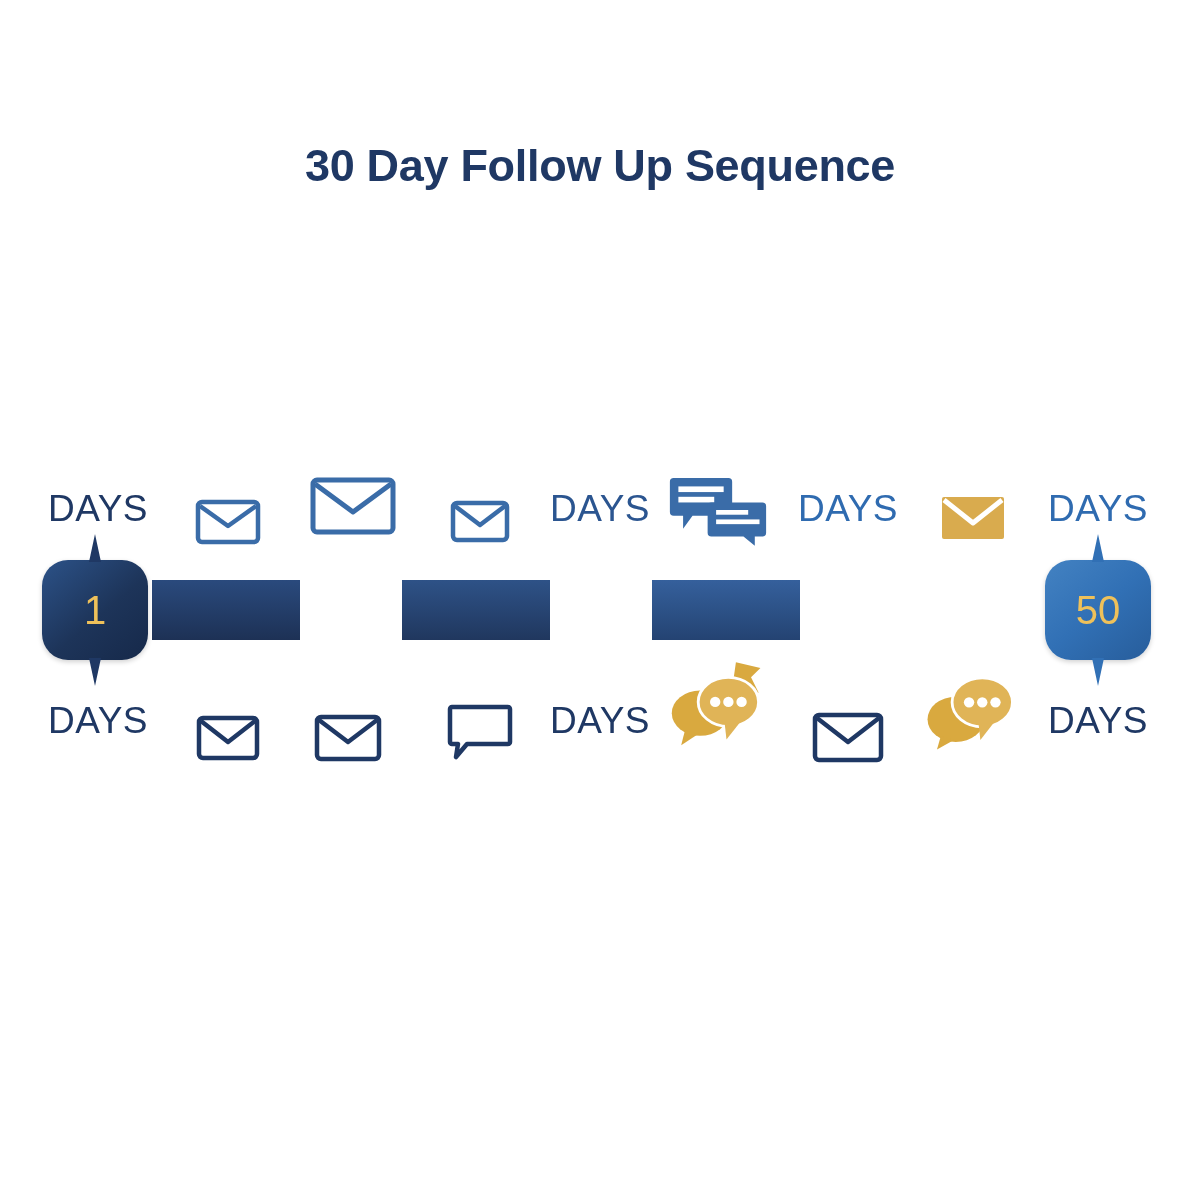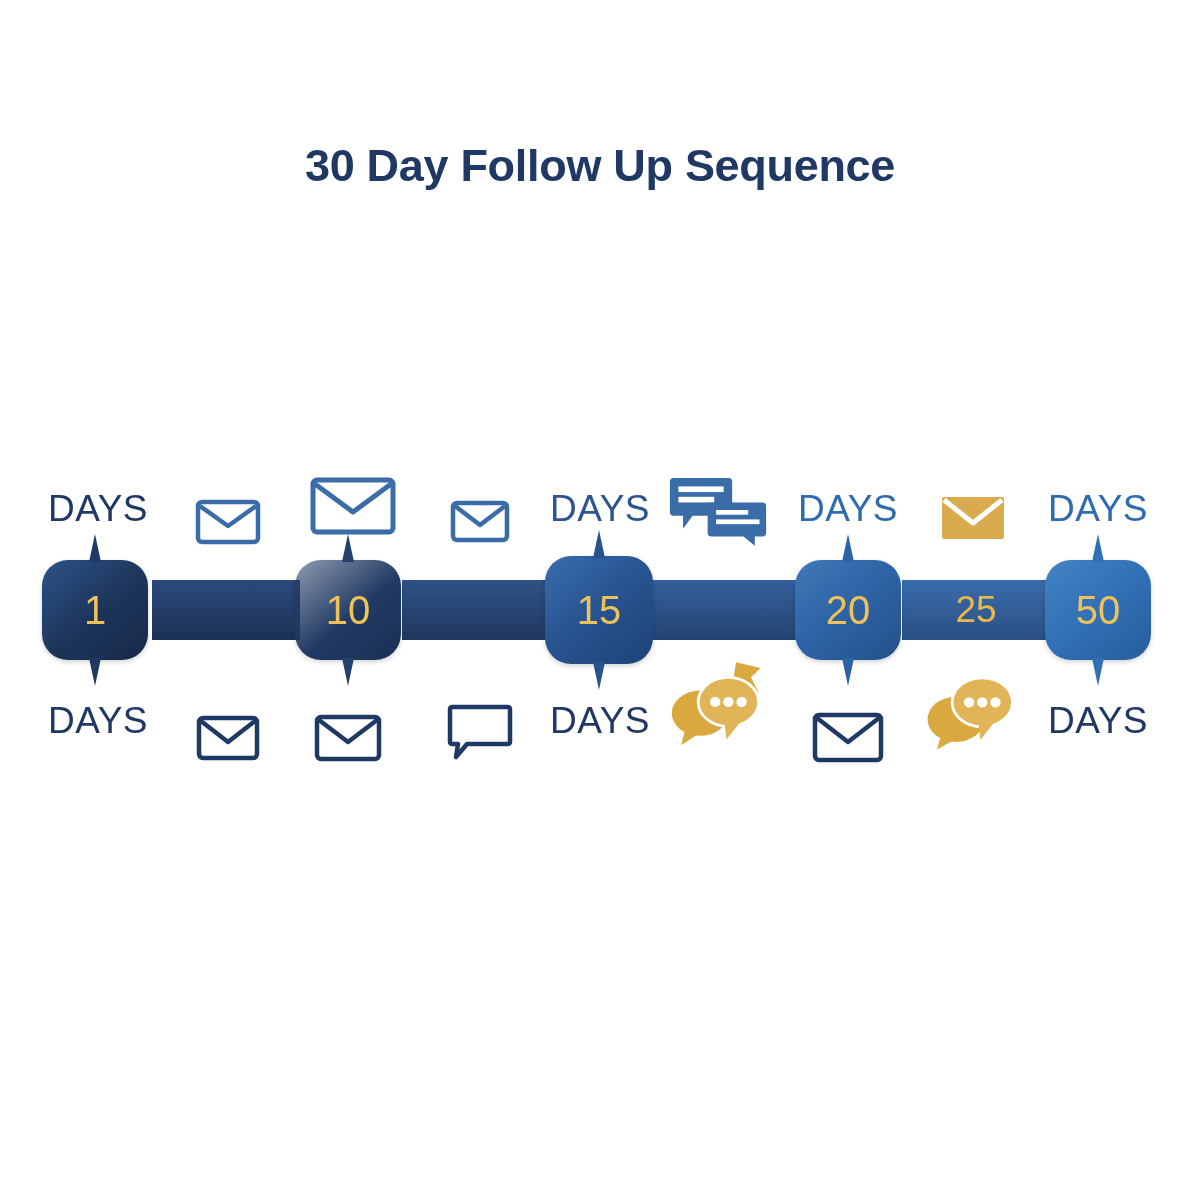--- a/index.html
+++ b/index.html
@@ -137,37 +137,29 @@
   <div class="title">30 Day Follow Up Sequence</div>
 
   <div class="timeline">
 
     <div class="bar" style="left:152px; width:148px; background:linear-gradient(180deg,#2a4a7d 0%,#1d3155 100%);">
     </div>
     <div class="bar" style="left:402px; width:148px; background:linear-gradient(180deg,#2e5287 0%,#20375e 100%);">
     </div>
     <div class="bar" style="left:652px; width:148px; background:linear-gradient(180deg,#35609c 0%,#244372 100%);">
     </div>
-    <div class="bar" style="left:902px; width:148px; background:linear-gradient(180deg,#3a6cad 0%,#2a4f83 100%);">
-      <span class="bar-label">25</span>
-    </div>
 
     <div class="days top" style="left:28px; color:#1f3864;">DAYS</div>
     <div class="node" style="left:42px; color:#1f3864; background:linear-gradient(140deg,#2c5288 0%,#1d3459 55%,#16294a 100%); box-shadow:0 2px 5px rgba(0,0,0,0.18);">
       <span class="tail-up"></span>
       <span class="node-num">1</span>
       <span class="tail-down"></span>
     </div>
     <div class="days bottom" style="left:28px; color:#1f3864;">DAYS</div>
 
-    <div class="node" style="left:295px; color:#24406d; background:linear-gradient(140deg,#335c93 0%,#20396180 0%,#213a63 55%,#1a2f55 100%); box-shadow:0 2px 5px rgba(0,0,0,0.18);">
-      <span class="tail-up"></span>
-      <span class="node-num">10</span>
-      <span class="tail-down"></span>
-    </div>
 
     <div class="days top" style="left:530px; color:#2b5590;">DAYS</div>
 
     <div class="icon-slot top" style="left:178px;">
       <svg width="66" height="48" viewBox="0 0 66 48">
         <rect x="3" y="4" width="60" height="40" rx="4" ry="4" fill="none" stroke="#3a6ca8" stroke-width="4.5"></rect>
         <path d="M5 8 L33 28 L61 8" fill="none" stroke="#3a6ca8" stroke-width="4.5" stroke-linejoin="round"></path>
       </svg>
     </div>
 
@@ -253,31 +245,21 @@
         <ellipse cx="38" cy="56" rx="30" ry="24" fill="#d9a93f"></ellipse>
         <path d="M22 74 L18 88 L36 78 Z" fill="#d9a93f"></path>
         <ellipse cx="66" cy="38" rx="32" ry="26" fill="#e0b457" stroke="#ffffff" stroke-width="3"></ellipse>
         <path d="M62 60 L64 78 L78 60 Z" fill="#e0b457"></path>
         <circle cx="52" cy="38" r="5.5" fill="#ffffff"></circle>
         <circle cx="66" cy="38" r="5.5" fill="#ffffff"></circle>
         <circle cx="80" cy="38" r="5.5" fill="#ffffff"></circle>
       </svg>
     </div>
 
-    <div class="node" style="left:545px; width:108px; height:108px; top:96px; color:#27538f; background:linear-gradient(140deg,#3a6cad 0%,#27538f 50%,#1e4277 100%); box-shadow:0 2px 5px rgba(0,0,0,0.18);">
-      <span class="tail-up"></span>
-      <span class="node-num">15</span>
-      <span class="tail-down"></span>
-    </div>
-
-    <div class="node" style="left:795px; color:#2d63a4; background:linear-gradient(140deg,#3f78b8 0%,#2d63a4 50%,#24508a 100%); box-shadow:0 2px 5px rgba(0,0,0,0.18);">
-      <span class="tail-up"></span>
-      <span class="node-num">20</span>
-      <span class="tail-down"></span>
-    </div>
+
 
     <div class="node" style="left:1045px; color:#3170b5; background:linear-gradient(140deg,#4382c2 0%,#3170b5 50%,#275d9b 100%); box-shadow:0 2px 5px rgba(0,0,0,0.18);">
       <span class="tail-up"></span>
       <span class="node-num">50</span>
       <span class="tail-down"></span>
     </div>
 
   </div>
 </div>
 

